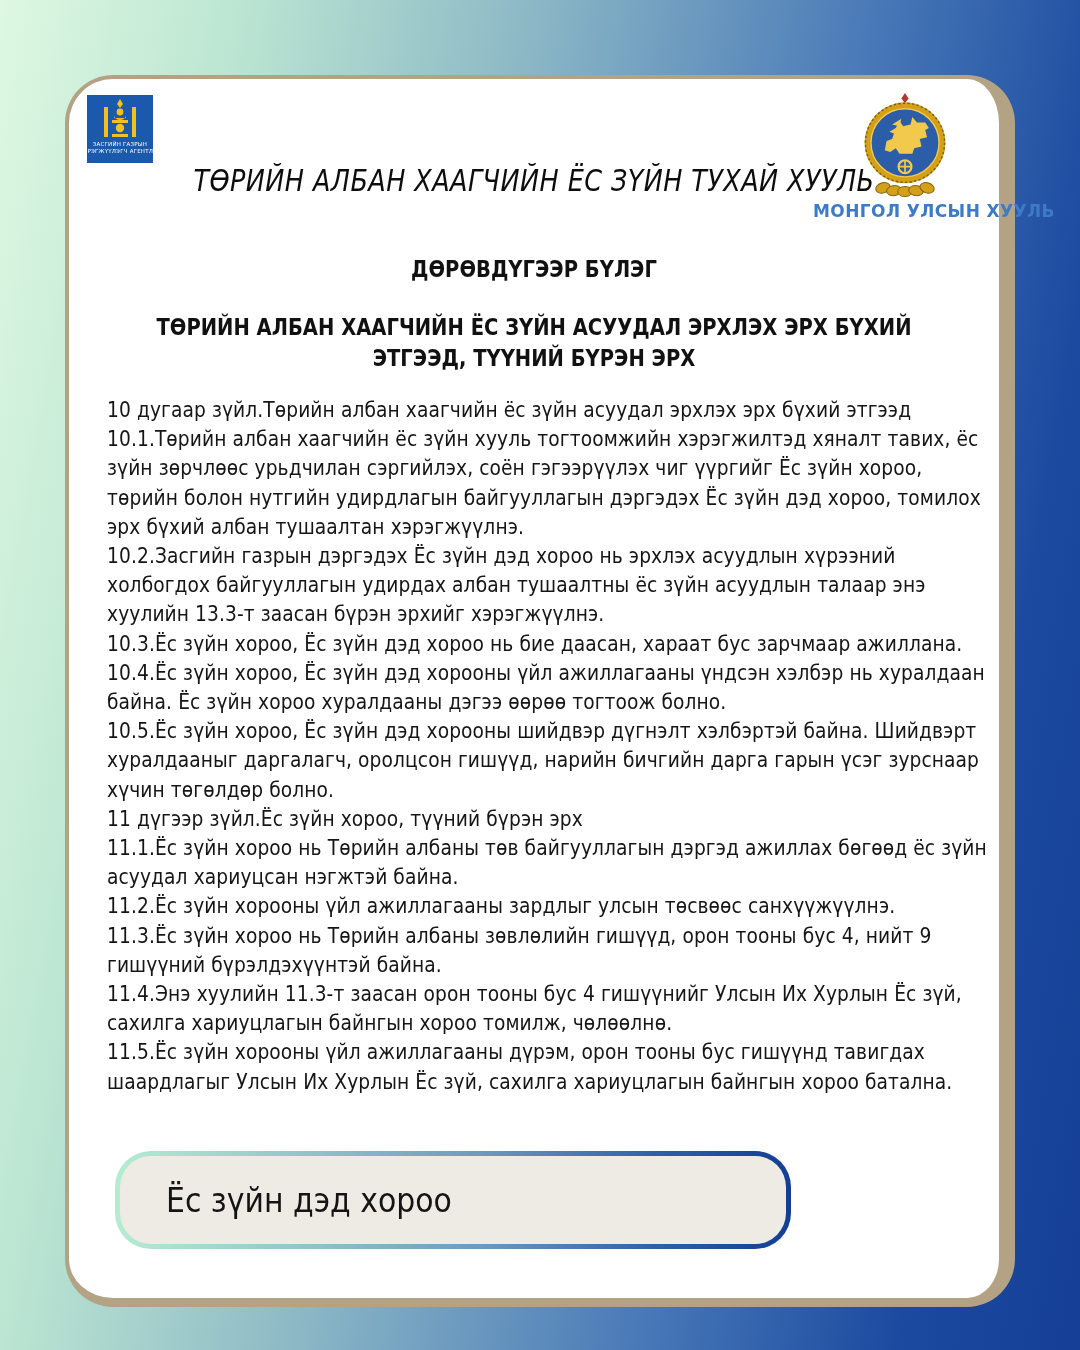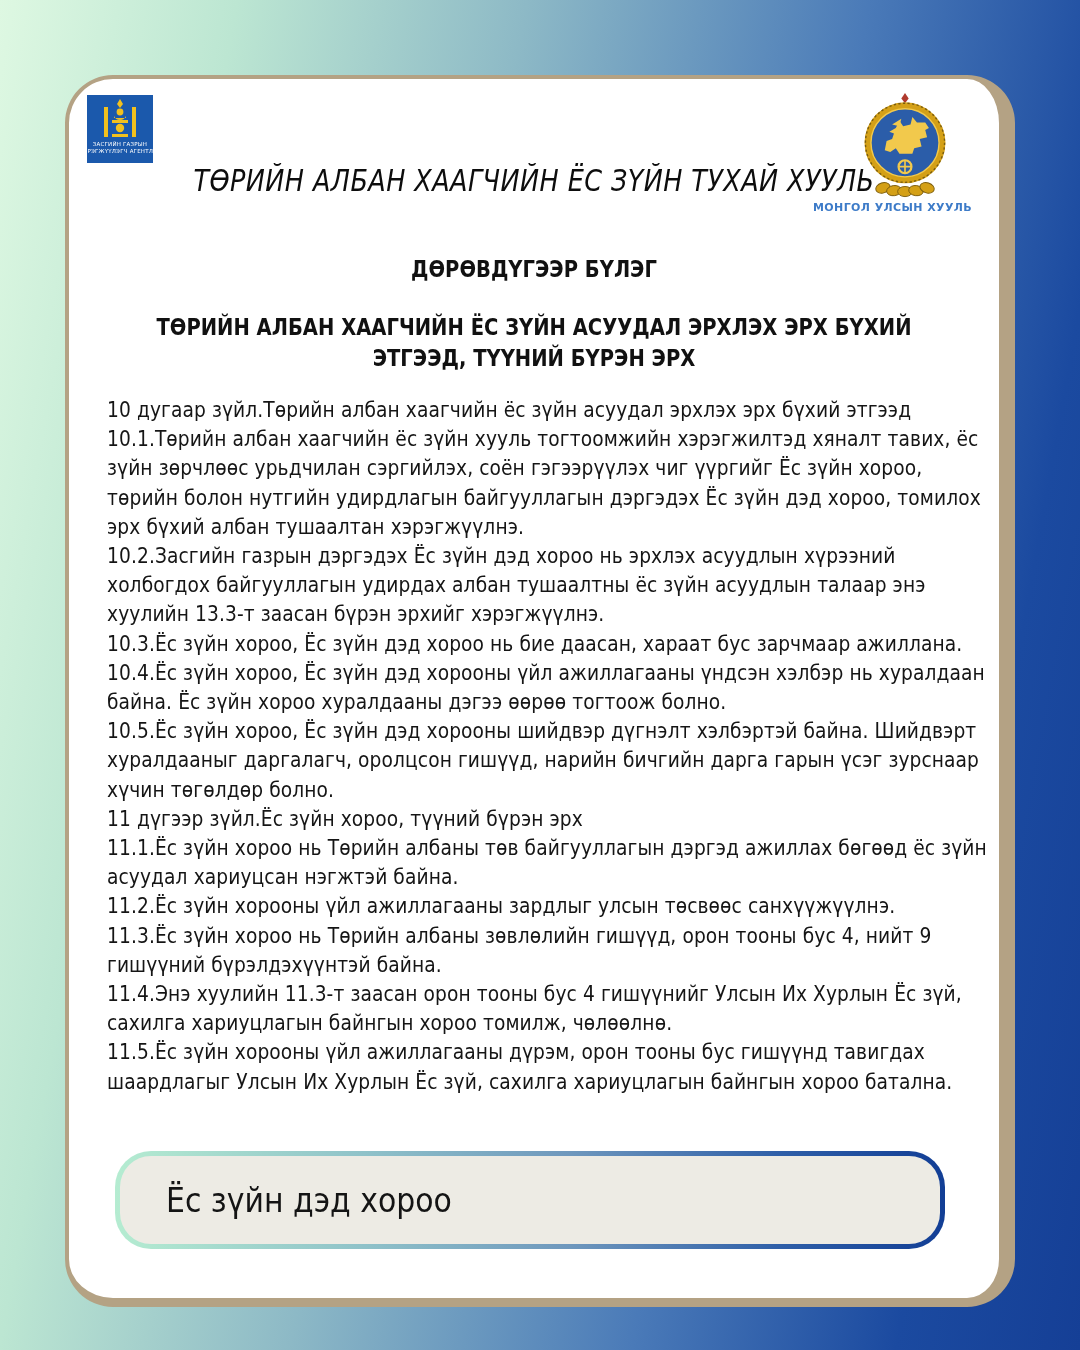--- a/index.html
+++ b/index.html
@@ -35,22 +35,22 @@
     color:#1c55a0; font-weight:bold; font-size:11.5px; line-height:14.5px;
     letter-spacing:0.2px; white-space:nowrap;
   }
   .doc-title{
     position:absolute; left:0; top:84px; width:930px; text-align:center;
     font-style:italic; font-size:30px; color:#0d0d0d; white-space:nowrap;
     transform:scaleX(0.85); transform-origin:center top; letter-spacing:0.5px;
   }
   .emblem{ position:absolute; top:14px; right:48px; width:92px; height:106px; }
   .emblem-caption{
-    position:absolute; top:122px; right:10px; width:176px; 
-    color:#3d7bc8; font-weight:bold; font-size:11px; letter-spacing:0.4px;
+    position:absolute; top:122px; right:10px; width:176px; text-align:center;
+    color:#3d7bc8; font-weight:bold; font-size:17px; letter-spacing:0.4px;
     white-space:nowrap;
   }
   
   .chapter-heading{
     position:absolute; left:0; top:177px; width:930px; text-align:center;
     font-weight:bold; font-size:23px; color:#111111;
     transform:scaleX(0.85); transform-origin:center top;
   }
   .section-heading{
     position:absolute; left:-23px; top:233px; width:976px; text-align:center;
@@ -60,21 +60,21 @@
   
   .body-text{
     position:absolute; left:38px; top:316px; width:1046px;
     transform:scaleX(0.848); transform-origin:0 0;
     font-size:22px; line-height:29.2px; color:#151515;
     letter-spacing:0.1px;
   }
   .body-text p{ margin:0; }
   
   .pill{
-    position:absolute; left:46px; top:1072px; width:830px; height:98px;
+    position:absolute; left:46px; top:1072px; width:676px; height:98px;
     border-radius:36px; padding:5px;
     background:linear-gradient(to right,#b5ecd1 0%,#8fc2c9 30%,#6e97bd 55%,#2f5fa8 80%,#123e95 100%);
     cursor:pointer;
   }
   .pill-inner{
     width:100%; height:100%; border-radius:31px; background:#edebe4;
     display:flex; align-items:center; padding-left:46px;
   }
   .pill-label{
     font-size:34px; color:#141414; white-space:nowrap;

